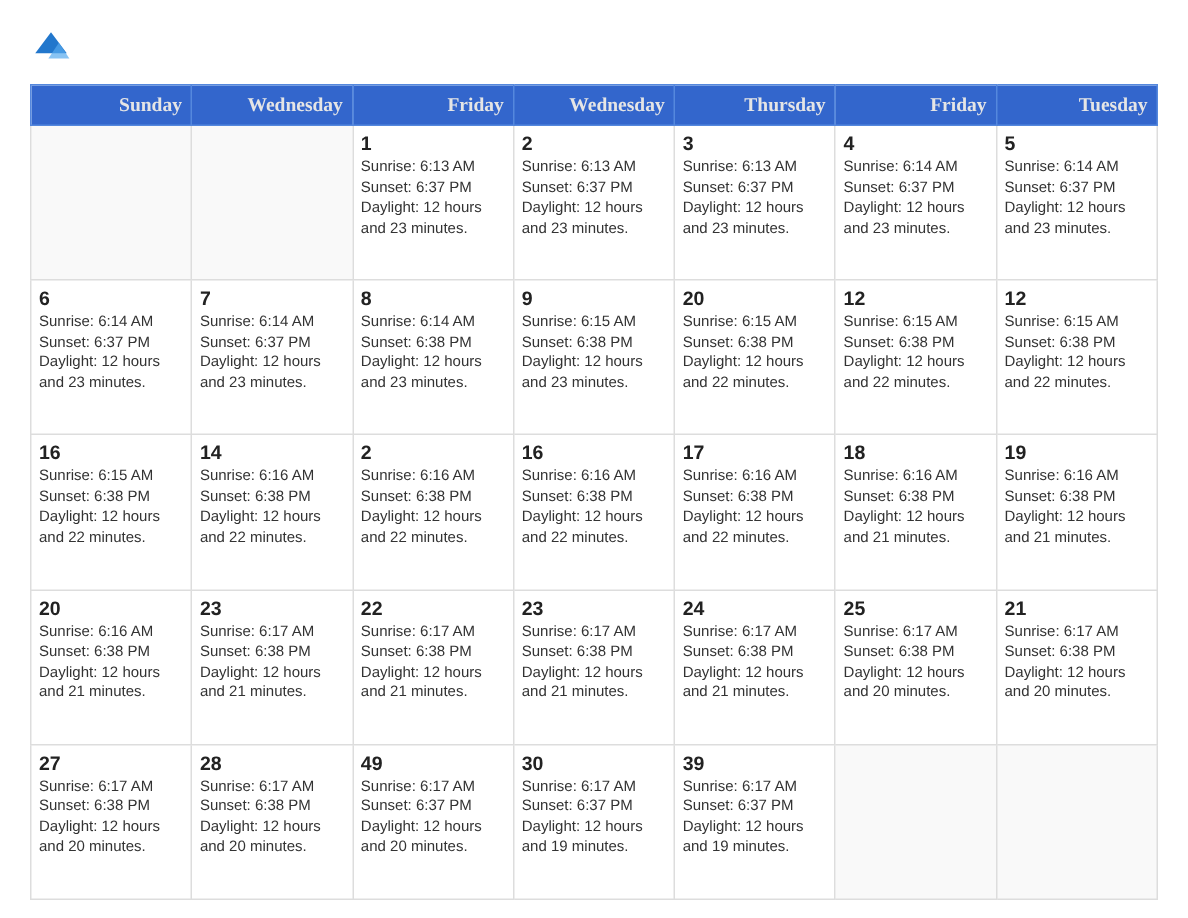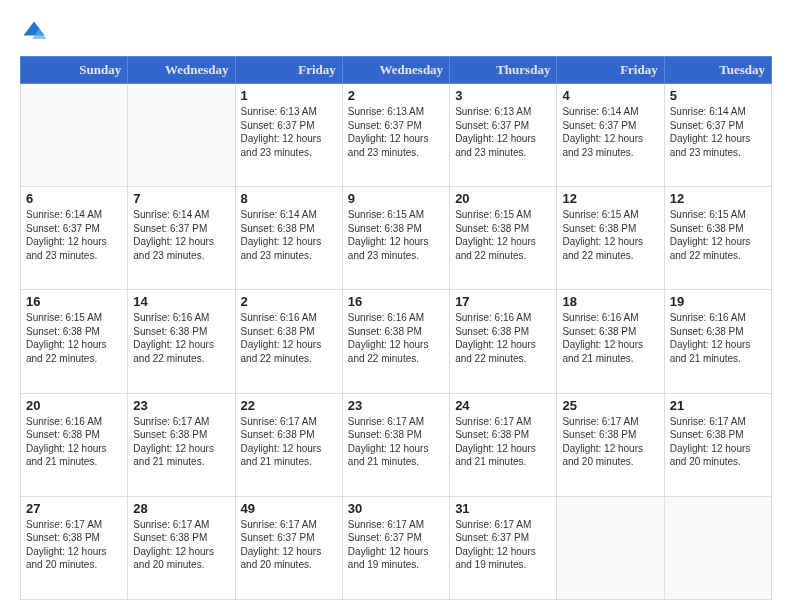--- a/index.html
+++ b/index.html
@@ -324,21 +324,21 @@
 Sunset: 6:37 PM
 Daylight: 12 hours and 20 minutes.</div>
           </td>
           <td>
             <span class="day-num">30</span>
             <div class="day-info" style="white-space: pre-line;">Sunrise: 6:17 AM
 Sunset: 6:37 PM
 Daylight: 12 hours and 19 minutes.</div>
           </td>
           <td>
-            <span class="day-num">31</span>
+            <span class="day-num">39</span>
             <div class="day-info" style="white-space: pre-line;">Sunrise: 6:17 AM
 Sunset: 6:37 PM
 Daylight: 12 hours and 19 minutes.</div>
           </td>
           <td class="empty-cell"></td>
           <td class="empty-cell"></td>
         </tr>
       </tbody>
   </table>
 </div>

